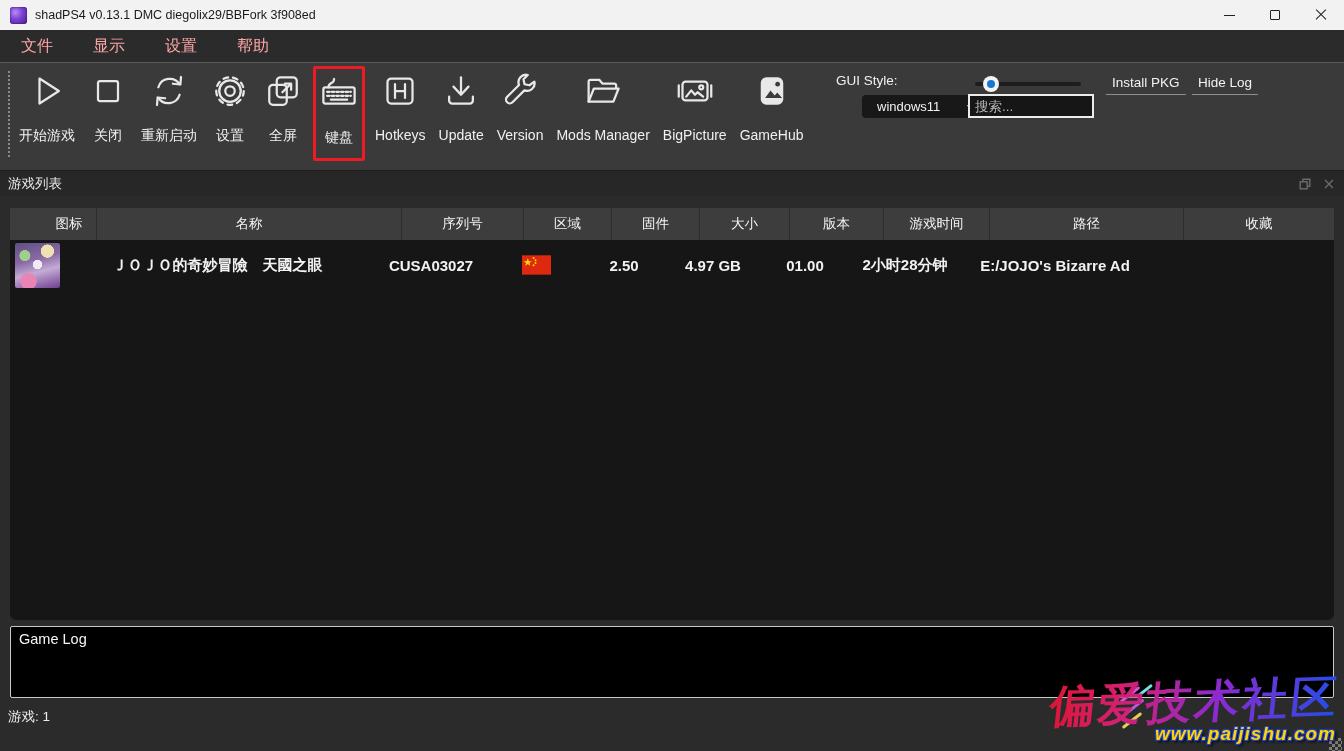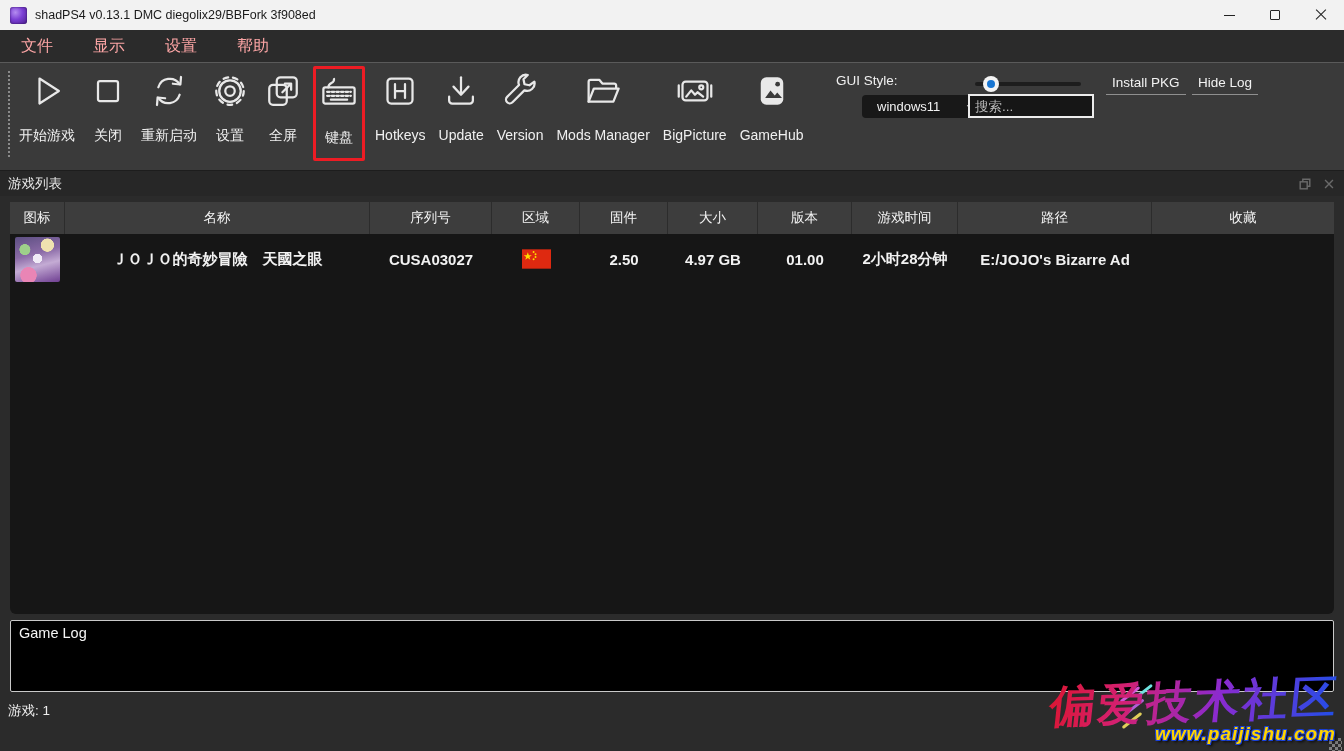--- a/index.html
+++ b/index.html
@@ -61,21 +61,21 @@
   .cb-checked::after { content:""; position:absolute; left:4px; top:3px; width:8px; height:5px;
       border-left:2px solid #4c4c4c; border-bottom:2px solid #4c4c4c; transform:rotate(-45deg); }
 
   
   .dock-title { height:26px; background:#272727; border-top:1px solid #1d1d1d; display:flex; align-items:center;
       padding:0 8px; color:#e8e8e8; font-size:13.5px; }
   .dock-icons { margin-left:auto; display:flex; gap:10px; align-items:center; }
   .dock-icons svg { width:14px; height:14px; } .dock-icons svg * { stroke:#6a6a6a; stroke-width:1.6; fill:none; }
 
   
-  .table-header { margin:6px 10px 0; height:32px; background:#3d3d3d; display:flex; }
+  .table-header { margin:12px 10px 0; height:32px; background:#3d3d3d; display:flex;padding-left:32px; }
   .th { display:flex; align-items:center; justify-content:center; color:#f5f5f5; font-size:13.5px;
       border-right:1px solid #2c2c2c; }
   .th:last-child { border-right:none; }
   .table-body { margin:0 10px; height:380px; background:#161616; border-radius:0 0 6px 6px; }
   .game-row { height:50px; display:flex; align-items:center; }
   .td { display:flex; align-items:center; justify-content:center; color:#f2f2f2; font-size:15px; font-weight:bold; }
   .c0{width:55px;} .c1{width:305px;} .c2{width:122px;} .c3{width:88px;} .c4{width:88px;}
   .c5{width:90px;} .c6{width:94px;} .c7{width:106px;} .c8{width:194px;} .c9{flex:1;}
   .cover { width:45px; height:45px; border-radius:2px;
       background:

